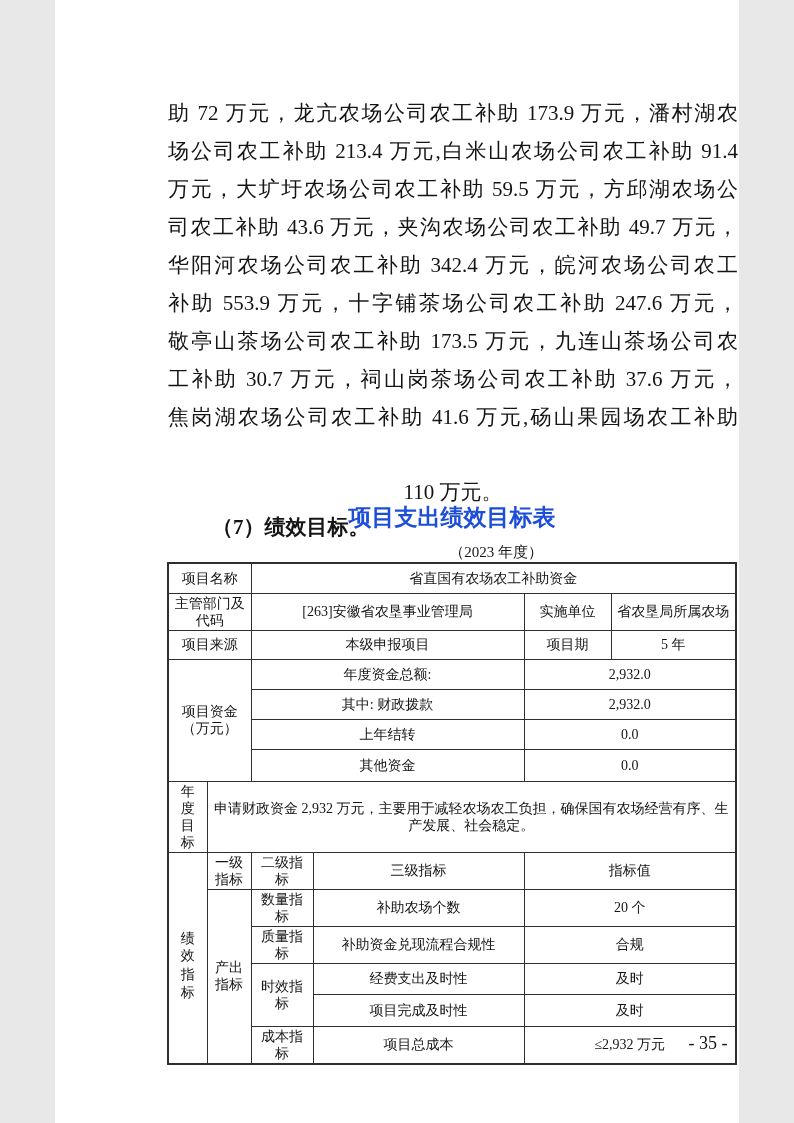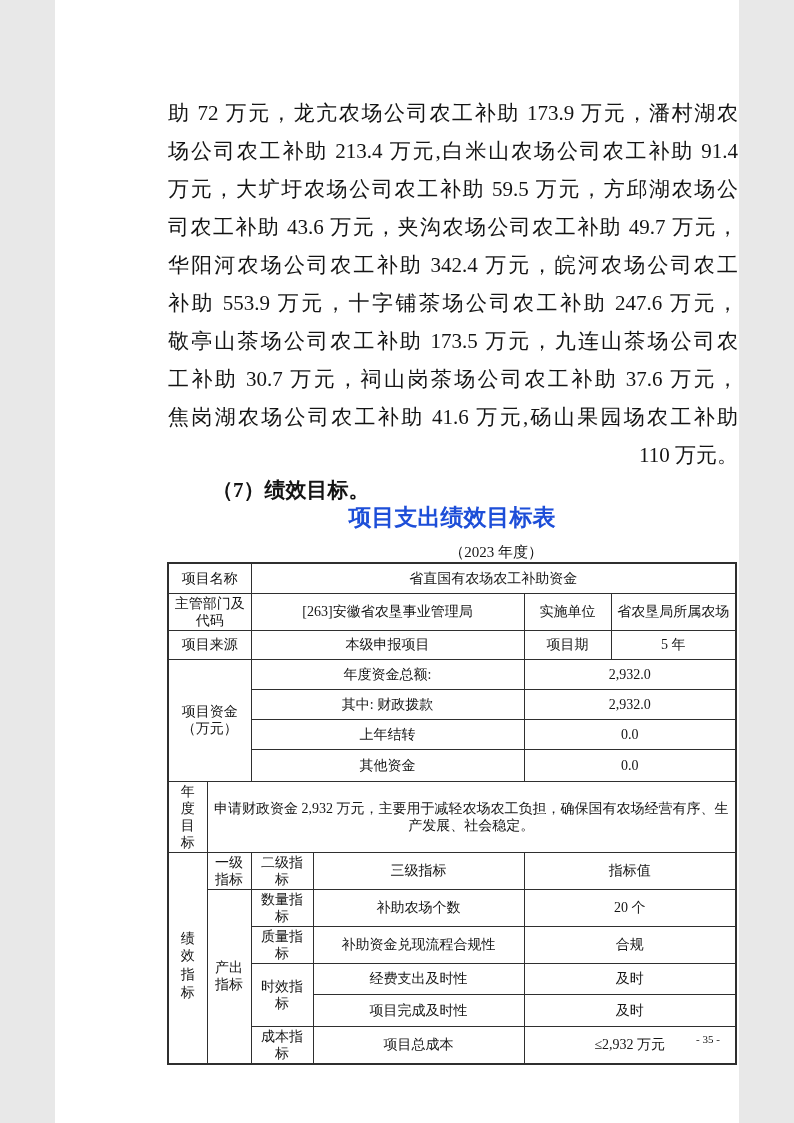--- a/index.html
+++ b/index.html
@@ -5,21 +5,21 @@
   html,body{margin:0;padding:0;background:#e8e8e8;}
   .page{
     position:relative;width:684px;height:1123px;background:#ffffff;
     font-family:"Liberation Serif","DejaVu Serif",serif;color:#141414;
     margin:0 auto;overflow:hidden;
   }
   
   .body-text{position:absolute;left:113px;top:94px;width:570px;font-size:21px;}
   .jline{height:38px;line-height:38px;text-align:justify;text-align-last:justify;text-justify:inter-character;overflow:hidden;}
   .jline::after{content:"";display:inline-block;width:100%;height:0;}
-  .pline{height:38px;line-height:38px;text-align:right;}
+  .pline{height:38px;line-height:38px;text-align:center;margin-top:37px;}
   .sub-line{height:32px;line-height:32px;text-indent:44px;text-align:left;font-weight:bold;}
   
   .tbl-title{
     position:absolute;left:0;top:502px;width:794px;text-align:center;
     font-family:"Liberation Sans","DejaVu Sans",sans-serif;font-weight:bold;font-size:23px;color:#1d4ed8;
   }
   .tbl-subtitle{position:absolute;left:0;top:543px;width:794px;text-align:center;font-size:15px;margin-left:44px;}
   
   table.perf{
     position:absolute;left:112px;top:562px;width:568px;
@@ -31,21 +31,21 @@
     padding:1px 5px;color:#141414;
   }
   td.lbl{padding:1px 2px;}
   td.item-0{text-align:left;padding-left:18px;}
   td.item-1{text-align:left;padding-left:33px;}
   td.item-2{text-align:left;padding-left:76px;}
   td.amount{text-align:right;padding-right:8px;}
   td.goal-text{text-align:left;padding:3px 8px 3px 8px;line-height:20px;}
   td.l3{text-align:left;padding-left:8px;}
   td.vert span{display:inline-block;writing-mode:vertical-rl;text-orientation:upright;letter-spacing:18px;}
-  .footer-num{position:absolute;left:578px;top:1033px;width:150px;text-align:center;font-size:11px;}
+  .footer-num{position:absolute;left:578px;top:1033px;width:150px;text-align:center;font-size:18px;}
 </style>
 </head>
 <body>
 
 <div class="page">
 
   <div class="body-text">
     <div class="jline">助 72 万元，龙亢农场公司农工补助 173.9 万元，潘村湖农</div>
     <div class="jline">场公司农工补助 213.4 万元,白米山农场公司农工补助 91.4</div>
     <div class="jline">万元，大圹圩农场公司农工补助 59.5 万元，方邱湖农场公</div>

